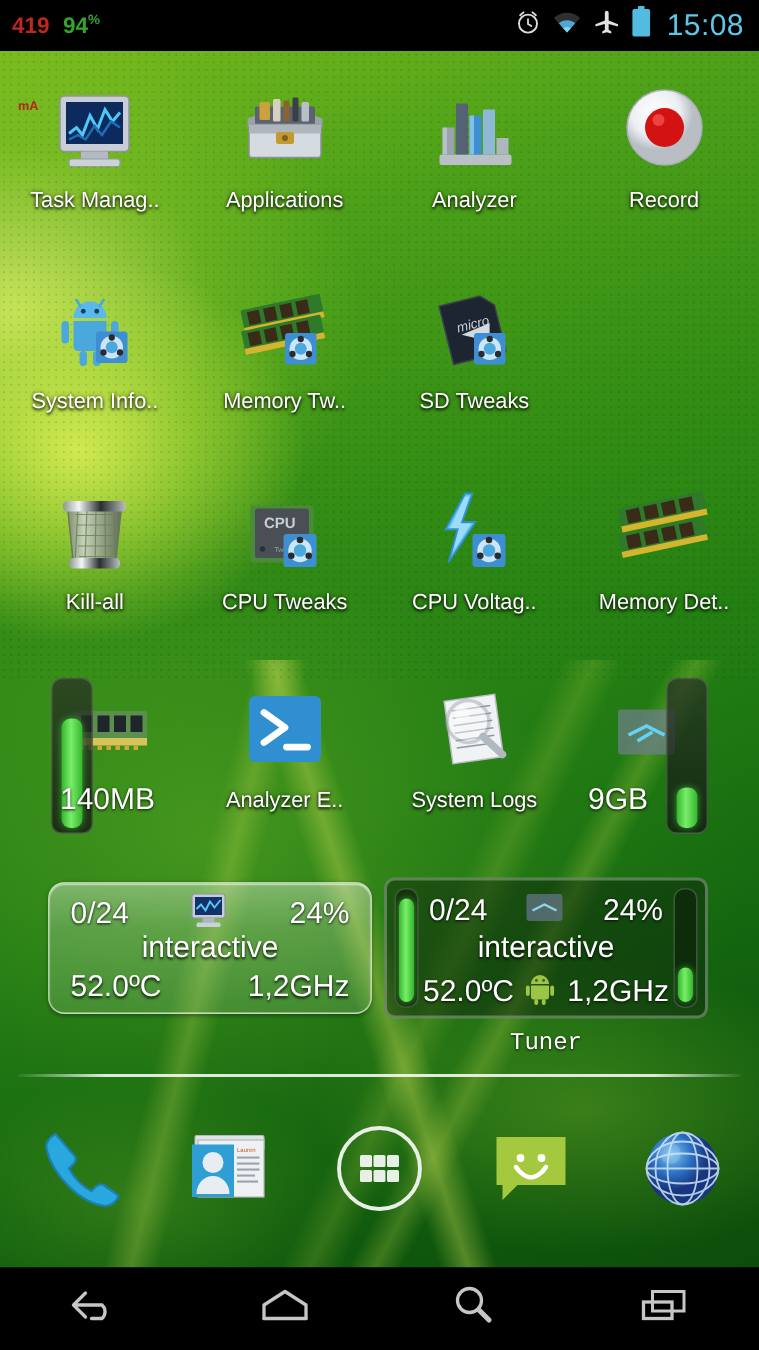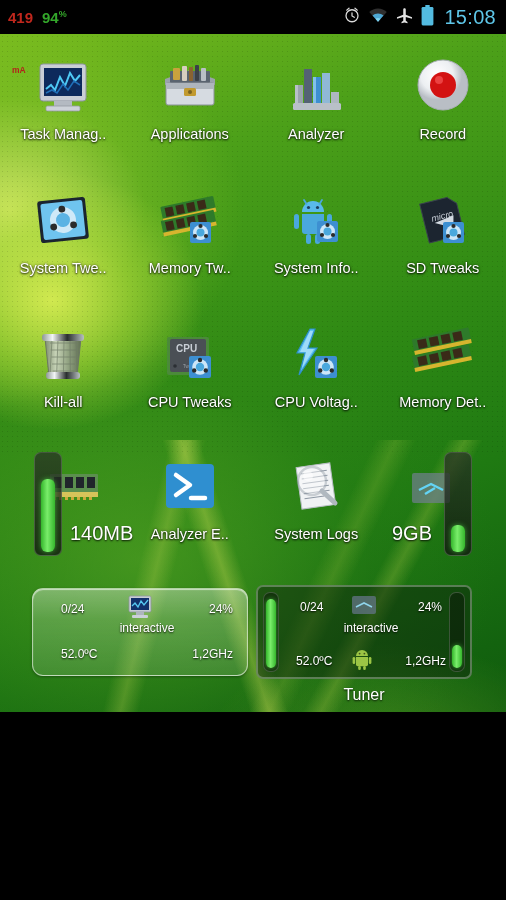--- a/index.html
+++ b/index.html
@@ -4,21 +4,21 @@
 <style>
   html, body {
     margin: 0; padding: 0;
     width: 506px; height: 900px;
     overflow: hidden;
     background: #000;
     font-family: "Liberation Sans", sans-serif;
   }
   #screen {
     position: relative;
-    width: 506px; height: 712px;
+    width: 506px; height: 900px;
     overflow: hidden;
   }
 
   
   #wallpaper {
     position: absolute; left: 0; top: 0;
     width: 506px; height: 845px;
     background:
       radial-gradient(ellipse 210px 180px at 52px 300px, rgba(214,236,82,0.95) 0%, rgba(180,222,60,0.55) 38%, rgba(120,190,35,0.0) 72%),
       radial-gradient(ellipse 300px 250px at 10px 210px, rgba(226,240,110,0.85) 0%, rgba(150,205,45,0.35) 45%, rgba(90,170,25,0.0) 78%),
@@ -119,21 +119,21 @@
   .wrow {
     position: absolute; left: 0; width: 100%;
     display: flex; align-items: center;
     box-sizing: border-box;
   }
   .wtext {
     color: #ffffff; font-size: 17px;
     text-shadow: 0 1px 2px rgba(0,0,0,0.9);
     white-space: nowrap;
   }
-  .wtext.big { font-size: 12px; margin-left: 14px; }
+  .wtext.big { font-size: 20px; }
 
   .vbar-outer {
     position: absolute;
     border-radius: 7px;
     background: linear-gradient(180deg, rgba(40,48,38,0.72), rgba(18,26,16,0.80));
     border: 1px solid rgba(120,135,115,0.45);
     box-sizing: border-box;
     overflow: hidden;
   }
   .vbar-fill {
@@ -165,20 +165,21 @@
     width: 506px; height: 55px;
     background: #000;
     display: flex; align-items: center;
   }
   .navcell { flex: 1; display: flex; align-items: center; justify-content: center; }
 
   .tunerlabel {
     position: absolute; left: 256px; top: 686px; width: 216px;
     text-align: center; color: #fff; font-size: 16px;
     text-shadow: 0 1px 2px rgba(0,0,0,0.9);
+    font-family: Liberation Mono, monospace;
   }
   .memlabel {
     position: absolute; color: #fff; font-size: 20px;
     text-shadow: 0 1px 2px rgba(0,0,0,0.9);
   }
 </style>
 </head>
 <body>
 
 <div id="screen">
@@ -286,65 +287,20 @@
           <circle cx="33" cy="30" r="25" fill="url(#recg)" stroke="#a8aeb5" stroke-width="1"></circle>
           <circle cx="33" cy="30" r="13" fill="#d31212"></circle>
           <circle cx="29" cy="25" r="4" fill="#ff6a6a" opacity="0.55"></circle>
         </svg>
       </div>
       <div class="applabel">Record</div>
     </div>
   </div>
 
   <div class="row" style="top:186px">
-    <div class="cell">
-      <div class="iconbox">
-        <svg width="66" height="66" viewBox="0 0 66 66">
-          <rect x="9" y="10" width="48" height="42" rx="3" fill="#1a2430" transform="rotate(-6 33 31)"></rect>
-          <rect x="12" y="13" width="42" height="36" rx="2" fill="#6fc4ef" transform="rotate(-6 33 31)"></rect>
-          <g transform="rotate(-6 33 31)">
-            <circle cx="33" cy="31" r="13" fill="#cfe9f8"></circle>
-            <circle cx="33" cy="31" r="7" fill="#5bb3e4"></circle>
-            <circle cx="33" cy="20" r="3.4" fill="#2b2b2b"></circle>
-            <circle cx="23" cy="37" r="3.4" fill="#2b2b2b"></circle>
-            <circle cx="43" cy="37" r="3.4" fill="#2b2b2b"></circle>
-          </g>
-        </svg>
-      </div>
-      <div class="applabel">System Twe..</div>
-    </div>
-    <div class="cell">
-      <div class="iconbox">
-        <svg width="66" height="66" viewBox="0 0 66 66">
-          <g transform="rotate(-12 33 28)">
-            <rect x="6" y="12" width="54" height="15" rx="1" fill="#2e7a2a"></rect>
-            <rect x="6" y="24" width="54" height="4" fill="#d6b52e"></rect>
-            <rect x="10" y="14" width="8" height="9" fill="#3a2a18"></rect>
-            <rect x="21" y="14" width="8" height="9" fill="#3a2a18"></rect>
-            <rect x="32" y="14" width="8" height="9" fill="#3a2a18"></rect>
-            <rect x="43" y="14" width="8" height="9" fill="#3a2a18"></rect>
-          </g>
-          <g transform="rotate(-12 33 40)">
-            <rect x="6" y="26" width="54" height="15" rx="1" fill="#2e7a2a"></rect>
-            <rect x="6" y="38" width="54" height="4" fill="#d6b52e"></rect>
-            <rect x="10" y="28" width="8" height="9" fill="#3a2a18"></rect>
-            <rect x="21" y="28" width="8" height="9" fill="#3a2a18"></rect>
-            <rect x="32" y="28" width="8" height="9" fill="#3a2a18"></rect>
-            <rect x="43" y="28" width="8" height="9" fill="#3a2a18"></rect>
-          </g>
-          <rect x="33" y="33" width="21" height="21" rx="2" fill="#3d8fd1"></rect>
-          <circle cx="43.5" cy="43.5" r="7.5" fill="#cde6f7"></circle>
-          <circle cx="43.5" cy="43.5" r="4" fill="#4aa8dd"></circle>
-          <circle cx="43.5" cy="37" r="2.1" fill="#2b2b2b"></circle>
-          <circle cx="38" cy="47" r="2.1" fill="#2b2b2b"></circle>
-          <circle cx="49" cy="47" r="2.1" fill="#2b2b2b"></circle>
-        </svg>
-      </div>
-      <div class="applabel">Memory Tw..</div>
-    </div>
     <div class="cell">
       <div class="iconbox">
         <svg width="66" height="66" viewBox="0 0 66 66">
           <path d="M19 25h22v17a3 3 0 0 1-3 3H22a3 3 0 0 1-3-3z" fill="#4aa8dd"></path>
           <path d="M19 23a11 11 0 0 1 22 0z" fill="#59b9ea"></path>
           <circle cx="25.5" cy="18.5" r="1.6" fill="#1d3f5c"></circle>
           <circle cx="34.5" cy="18.5" r="1.6" fill="#1d3f5c"></circle>
           <path d="M21 11l2.5 4M39 11l-2.5 4" stroke="#4aa8dd" stroke-width="1.8" stroke-linecap="round"></path>
           <rect x="11" y="25" width="5" height="15" rx="2.5" fill="#4aa8dd"></rect>
           <rect x="44" y="25" width="5" height="15" rx="2.5" fill="#4aa8dd"></rect>
@@ -352,20 +308,49 @@
           <rect x="32" y="45" width="5" height="10" rx="2.5" fill="#4aa8dd"></rect>
           <rect x="34" y="32" width="21" height="21" rx="2" fill="#3d8fd1"></rect>
           <circle cx="44.5" cy="42.5" r="7.5" fill="#cde6f7"></circle>
           <circle cx="44.5" cy="42.5" r="4" fill="#4aa8dd"></circle>
           <circle cx="44.5" cy="36" r="2.1" fill="#2b2b2b"></circle>
           <circle cx="39" cy="46" r="2.1" fill="#2b2b2b"></circle>
           <circle cx="50" cy="46" r="2.1" fill="#2b2b2b"></circle>
         </svg>
       </div>
       <div class="applabel">System Info..</div>
+    </div>
+    <div class="cell">
+      <div class="iconbox">
+        <svg width="66" height="66" viewBox="0 0 66 66">
+          <g transform="rotate(-12 33 28)">
+            <rect x="6" y="12" width="54" height="15" rx="1" fill="#2e7a2a"></rect>
+            <rect x="6" y="24" width="54" height="4" fill="#d6b52e"></rect>
+            <rect x="10" y="14" width="8" height="9" fill="#3a2a18"></rect>
+            <rect x="21" y="14" width="8" height="9" fill="#3a2a18"></rect>
+            <rect x="32" y="14" width="8" height="9" fill="#3a2a18"></rect>
+            <rect x="43" y="14" width="8" height="9" fill="#3a2a18"></rect>
+          </g>
+          <g transform="rotate(-12 33 40)">
+            <rect x="6" y="26" width="54" height="15" rx="1" fill="#2e7a2a"></rect>
+            <rect x="6" y="38" width="54" height="4" fill="#d6b52e"></rect>
+            <rect x="10" y="28" width="8" height="9" fill="#3a2a18"></rect>
+            <rect x="21" y="28" width="8" height="9" fill="#3a2a18"></rect>
+            <rect x="32" y="28" width="8" height="9" fill="#3a2a18"></rect>
+            <rect x="43" y="28" width="8" height="9" fill="#3a2a18"></rect>
+          </g>
+          <rect x="33" y="33" width="21" height="21" rx="2" fill="#3d8fd1"></rect>
+          <circle cx="43.5" cy="43.5" r="7.5" fill="#cde6f7"></circle>
+          <circle cx="43.5" cy="43.5" r="4" fill="#4aa8dd"></circle>
+          <circle cx="43.5" cy="37" r="2.1" fill="#2b2b2b"></circle>
+          <circle cx="38" cy="47" r="2.1" fill="#2b2b2b"></circle>
+          <circle cx="49" cy="47" r="2.1" fill="#2b2b2b"></circle>
+        </svg>
+      </div>
+      <div class="applabel">Memory Tw..</div>
     </div>
     <div class="cell">
       <div class="iconbox">
         <svg width="66" height="66" viewBox="0 0 66 66">
           <g transform="rotate(-14 33 30)">
             <path d="M14 10h28l8 8v32H14z" fill="#1c2530" stroke="#39424e" stroke-width="1"></path>
             <text x="22" y="30" font-family="Liberation Sans, sans-serif" font-size="9" fill="#c8cfd8" font-style="italic">micro</text>
             <path d="M24 32 l20 -3 l-3 12 z" fill="#d3dae2"></path>
           </g>
           <rect x="33" y="33" width="21" height="21" rx="2" fill="#3d8fd1"></rect>
@@ -525,21 +510,21 @@
           <path d="M14 22 L24 16" stroke="#63d4f5" stroke-width="2.4"></path>
         </svg>
       </div>
       <div class="applabel"></div>
     </div>
   </div>
 
   <div class="vbar-outer" style="left:34px; top:452px; width:28px; height:104px;">
     <div class="vbar-fill" style="width:14px; height:72%;"></div>
   </div>
-  <div class="memlabel" style="left:54px; top:522px;padding-left:16px;">140MB</div>
+  <div class="memlabel" style="left:40px; top:522px;">140MB</div>
 
   <div class="vbar-outer" style="left:444px; top:452px; width:28px; height:104px;">
     <div class="vbar-fill" style="width:14px; height:26%;"></div>
   </div>
   <div class="memlabel" style="left:392px; top:522px;">9GB</div>
 
   <div id="widget-light">
     <div class="wrow" style="top:6px; padding:0 14px; justify-content:space-between;">
       <span class="wtext big">0/24</span>
       <span>

